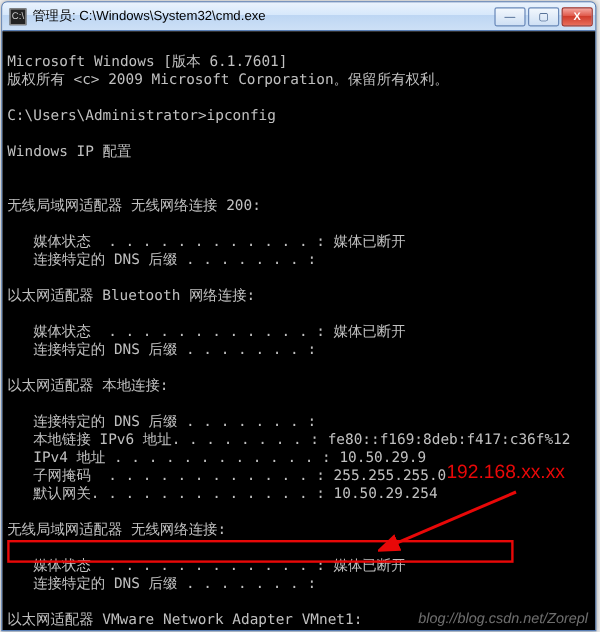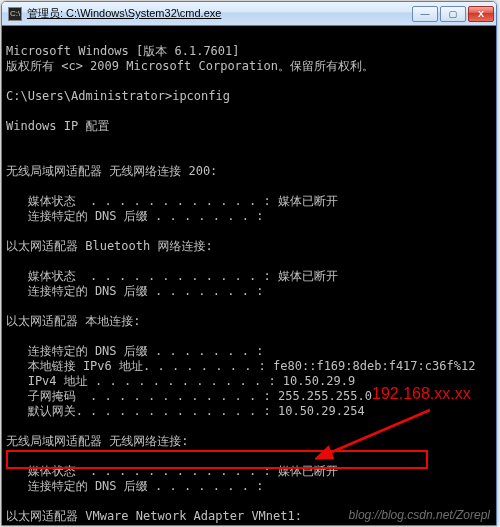--- a/index.html
+++ b/index.html
@@ -37,21 +37,21 @@
     width: 14px; height: 14px;
     background: #222;
     border: 1px solid #888;
     margin-right: 5px;
     display: inline-flex;
     align-items: center;
     justify-content: center;
     font-size: 8px;
     color: #ccc;
   }
-  .titlebar .title { flex: 1; white-space: nowrap; overflow: hidden; text-decoration: underline; }
+  .titlebar .title { flex: 1; white-space: nowrap; overflow: hidden; }
   .winbtns { display: flex; gap: 0; }
   .winbtn {
     width: 26px; height: 16px;
     border: 1px solid #6a89b8;
     border-radius: 2px;
     margin-left: 2px;
     display: flex;
     align-items: center;
     justify-content: center;
     font-size: 9px;

